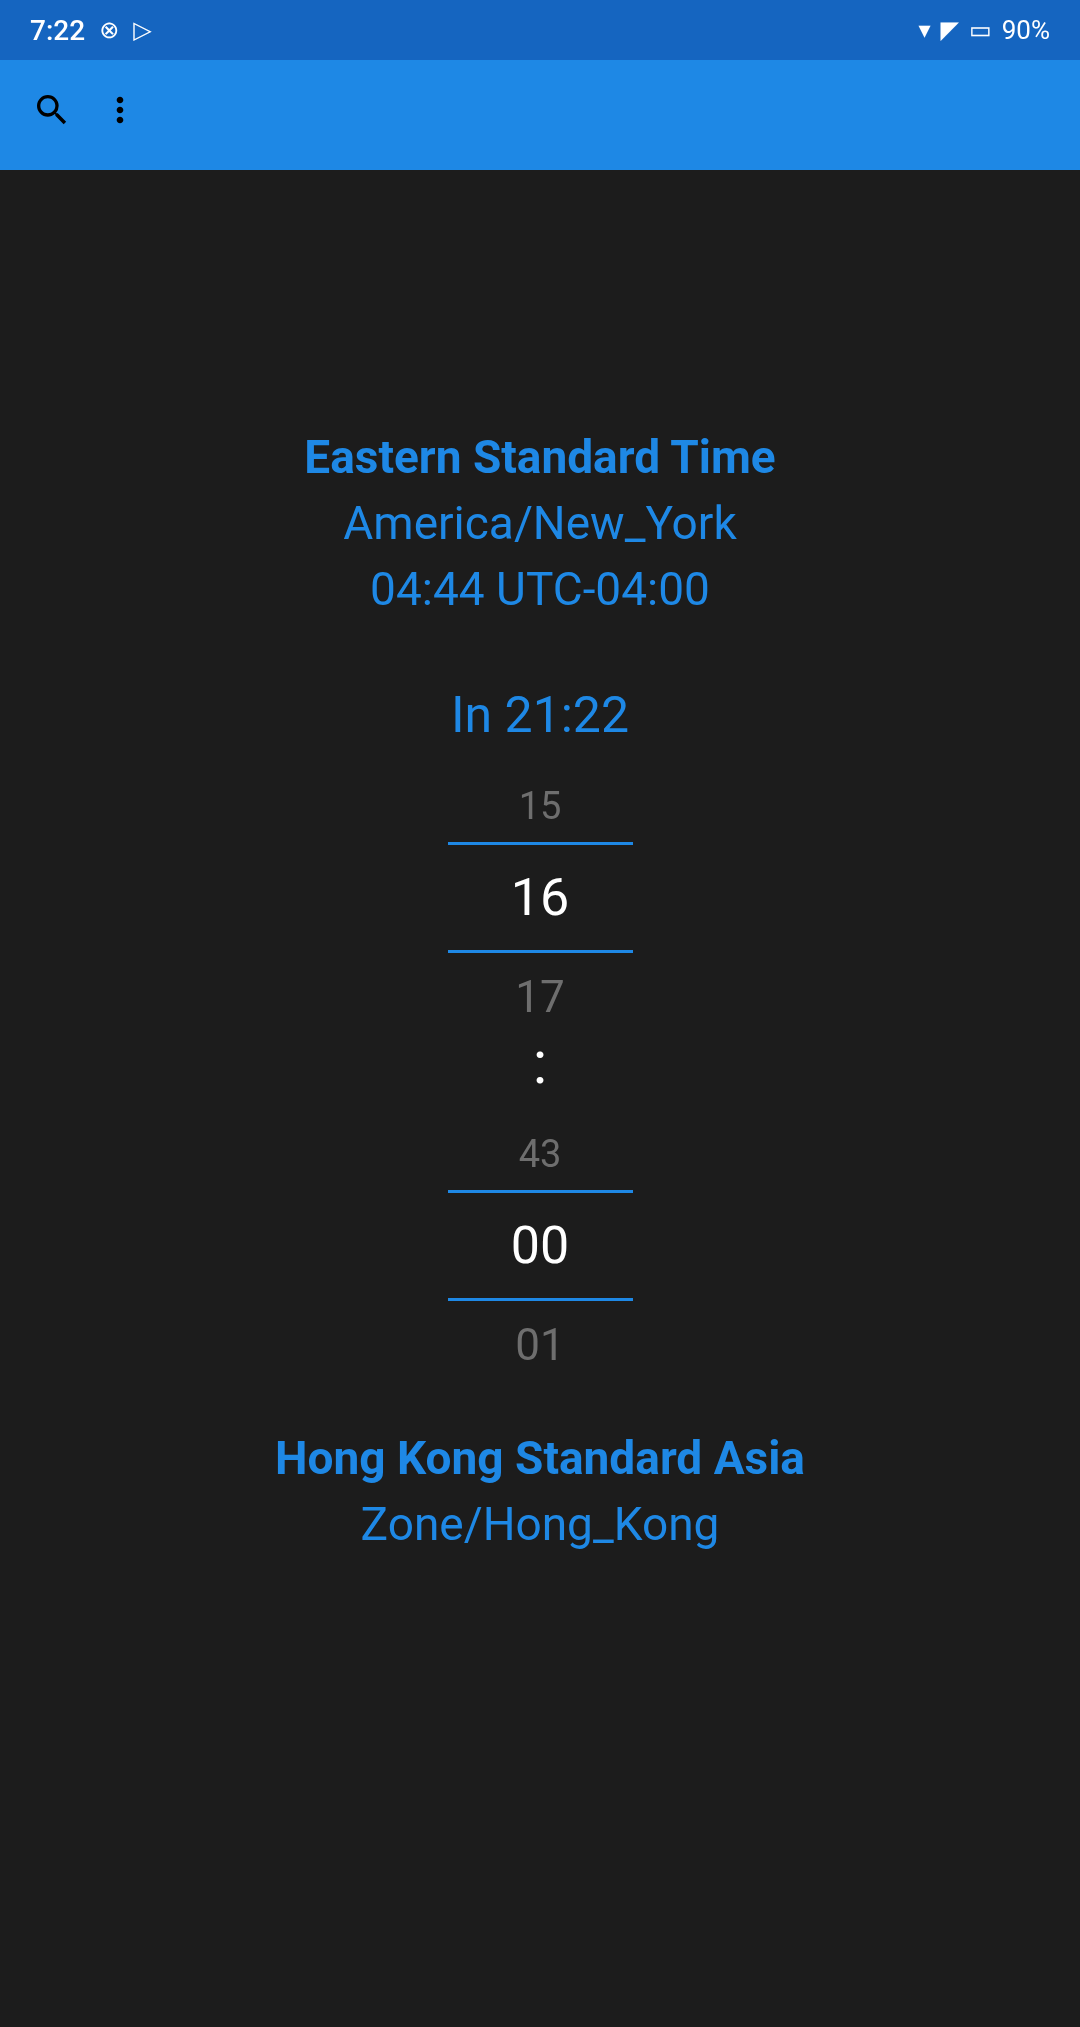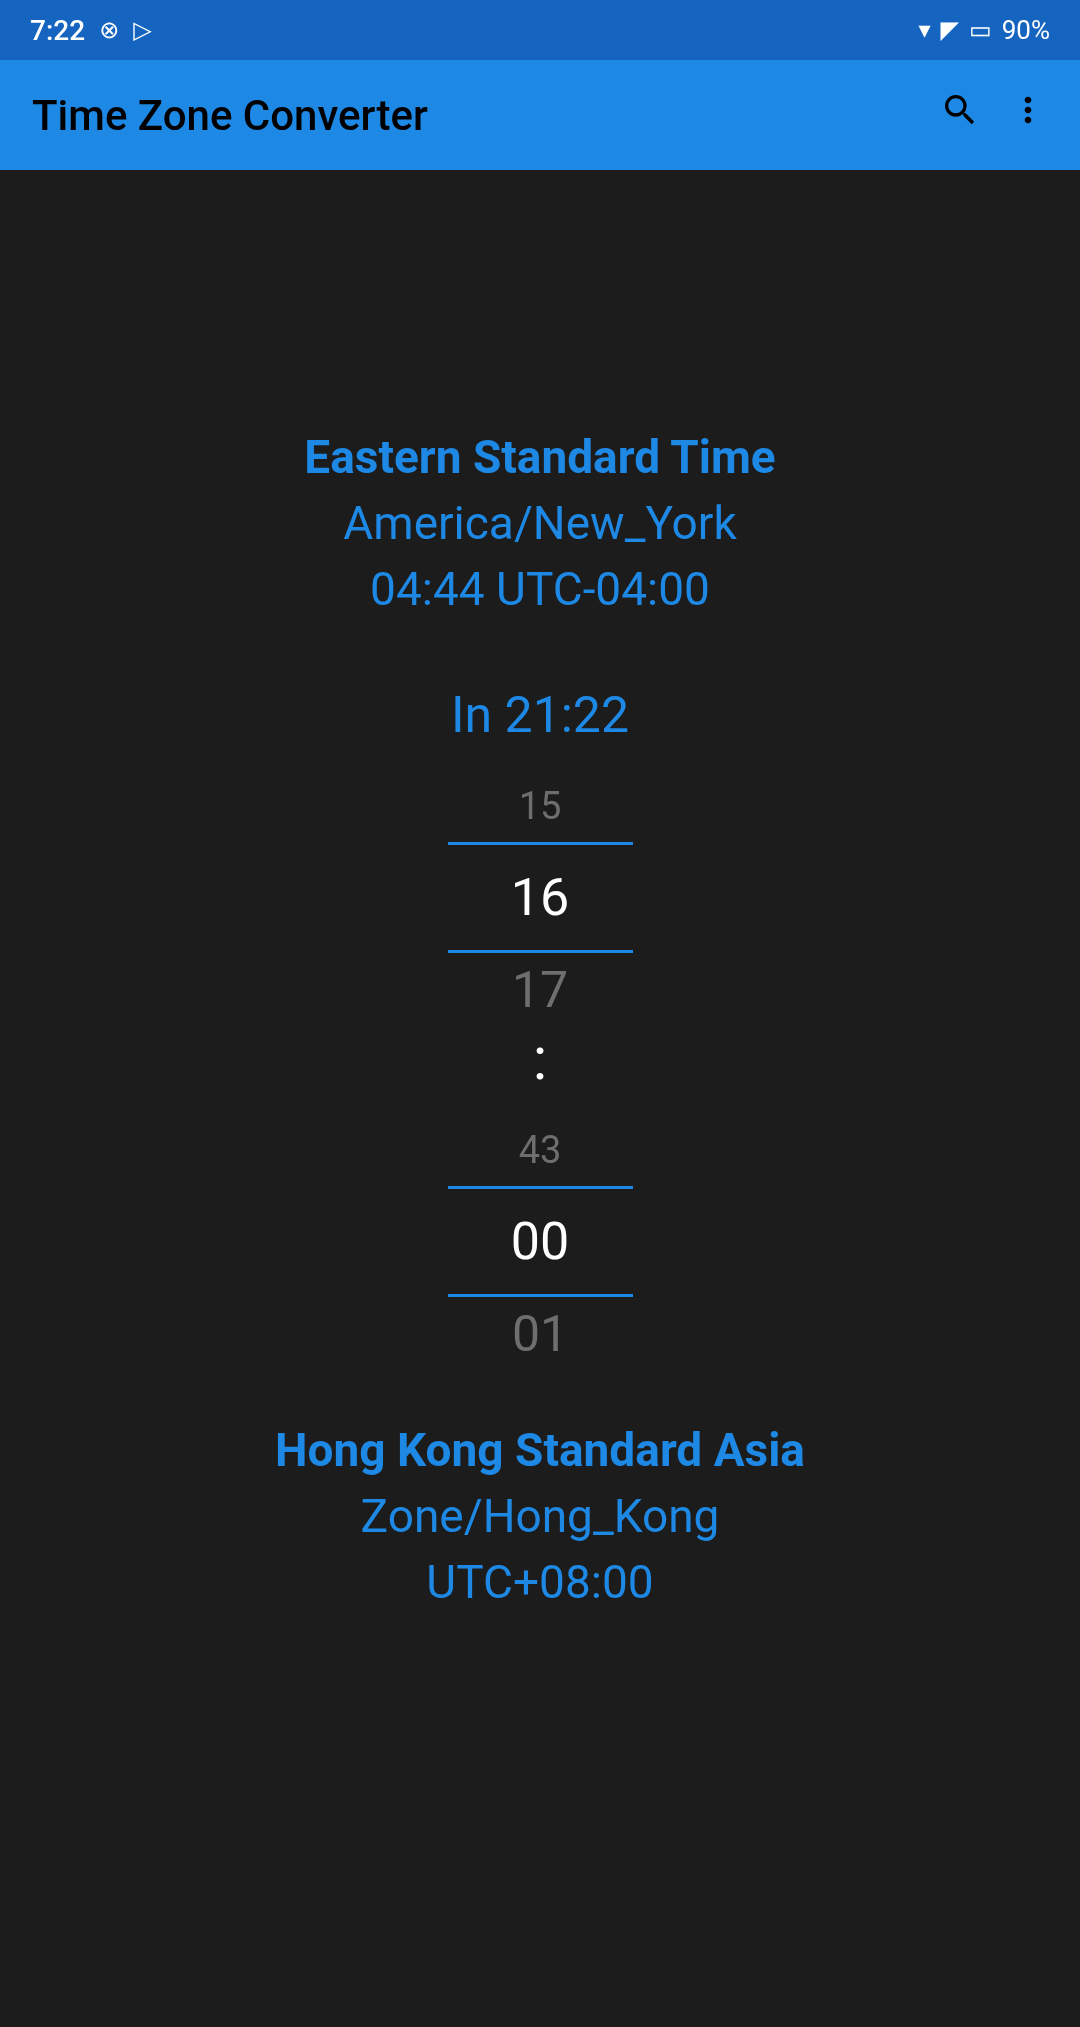--- a/index.html
+++ b/index.html
@@ -179,22 +179,22 @@
     }
 
     .picker-num-selected {
       color: #ffffff;
       font-size: 52px;
       padding: 22px 0;
     }
 
     .picker-num-below {
       color: #6e6e6e;
-      font-size: 50px;
-      padding-top: 8px;
+      font-size: 44px;
+      padding-top: 18px;
     }
 
     .picker-colon {
       color: #ffffff;
       font-size: 60px;
       margin-top: -20px;
     }
 
     
     .timezone-section2 {
@@ -216,21 +216,20 @@
   </div>
   <div class="status-right">
     <span class="status-wifi">▾</span>
     <span class="status-signal">◤</span>
     <span class="status-battery">▭</span>
     <span class="status-battery-text">90%</span>
   </div>
 </div>
 
 <div class="app-bar">
-  <span class="app-title">Time Zone Converter</span>
   <div class="app-bar-actions">
     <span class="app-bar-icon">
       <svg width="40" height="40" viewBox="0 0 24 24" fill="#000000">
         <path d="M15.5 14h-.79l-.28-.27A6.471 6.471 0 0 0 16 9.5 6.5 6.5 0 1 0 9.5 16c1.61 0 3.09-.59 4.23-1.57l.27.28v.79l5 4.99L20.49 19l-4.99-5zm-6 0C7.01 14 5 11.99 5 9.5S7.01 5 9.5 5 14 7.01 14 9.5 11.99 14 9.5 14z"></path>
       </svg>
     </span>
     <span class="app-bar-icon">
       <svg width="40" height="40" viewBox="0 0 24 24" fill="#000000">
         <path d="M12 8c1.1 0 2-.9 2-2s-.9-2-2-2-2 .9-2 2 .9 2 2 2zm0 2c-1.1 0-2 .9-2 2s.9 2 2 2 2-.9 2-2-.9-2-2-2zm0 6c-1.1 0-2 .9-2 2s.9 2 2 2 2-.9 2-2-.9-2-2-2z"></path>
       </svg>
@@ -267,16 +266,15 @@
       <div class="picker-line"></div>
       <span class="picker-num-selected">00</span>
       <div class="picker-line"></div>
       <span class="picker-num-below">01</span>
     </div>
   </div>
 
   <div class="timezone-section2">
     <span class="timezone-name">Hong Kong Standard Asia</span>
     <span class="timezone-region">Zone/Hong_Kong</span>
-    <span class="timezone-utc">UTC+08:00</span>
   </div>
 
 </div>
 
 </body></html>

